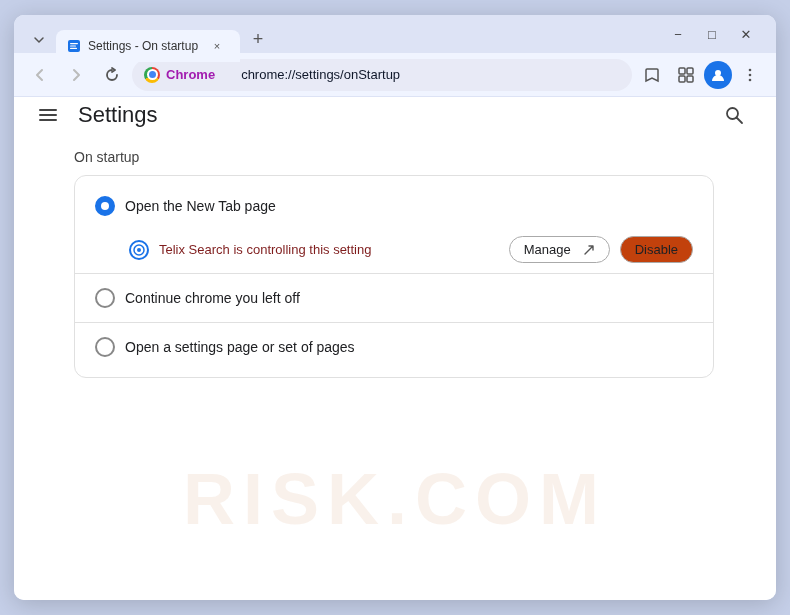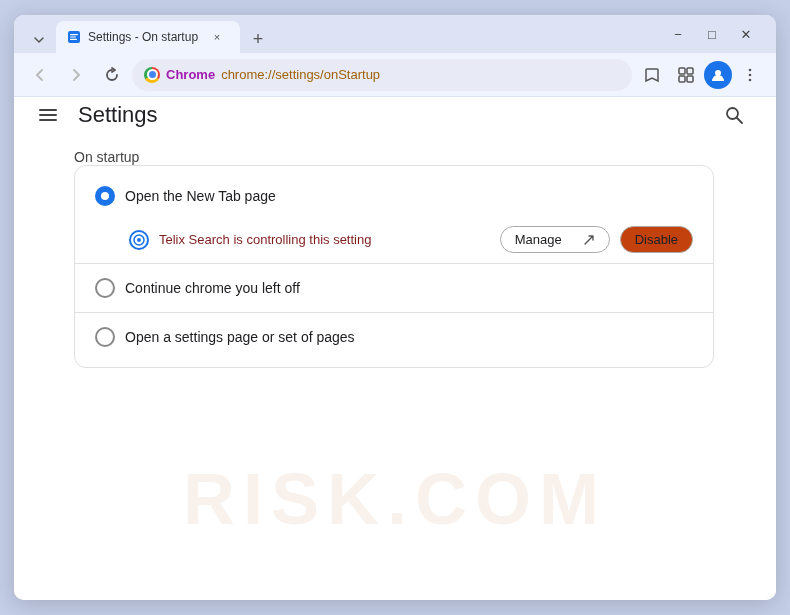--- a/index.html
+++ b/index.html
@@ -59,21 +59,21 @@
       display: flex;
       align-items: center;
       gap: 6px;
       background: #f0f4ff;
       border-radius: 8px 8px 0 0;
       padding: 6px 14px 6px 10px;
       font-size: 13px;
       color: #333;
       height: 32px;
       position: relative;
-      top: 0;
+      top: 9px;
       max-width: 200px;
     }
     .tab .favicon {
       width: 16px;
       height: 16px;
       display: flex;
       align-items: center;
       justify-content: center;
     }
     .tab .close-tab {
@@ -138,22 +138,23 @@
       height: 32px;
       gap: 6px;
     }
     .chrome-label {
       font-size: 13px;
       font-weight: 600;
       color: #a21caf;
     }
     .address-text {
       font-size: 13px;
-      color: #a16207;
-      flex: 1;
+      color: #0f172a;
+      flex: 1;
+      margin-left: 20px;
     }
     .nav-icons-right {
       display: flex;
       align-items: center;
       gap: 2px;
     }
     .nav-icon-btn {
       width: 32px;
       height: 32px;
       border: none;
@@ -228,21 +229,21 @@
       justify-content: center;
       font-size: 18px;
       color: #444;
     }
     .settings-body {
       padding: 8px 24px 24px 60px;
     }
     .on-startup-label {
       font-size: 14px;
       color: #444;
-      margin-bottom: 0;
+      margin-bottom: 10px;
     }
     .options-card {
       background: #fff;
       border: 1px solid #e0e0e0;
       border-radius: 12px;
       padding: 8px 0;
       max-width: 640px;
     }
     .option-row {
       display: flex;
@@ -307,21 +308,21 @@
     .btn-manage {
       border: 1px solid #aaa;
       background: white;
       border-radius: 20px;
       padding: 5px 14px;
       font-size: 13px;
       cursor: pointer;
       color: #202124;
       display: flex;
       align-items: center;
-      gap: 21px;
+      gap: 12px;
     }
     .btn-disable {
       border: 1px solid #aaa;
       background: #c2410c;
       border-radius: 20px;
       padding: 5px 14px;
       font-size: 13px;
       cursor: pointer;
       color: #202124;
     }

